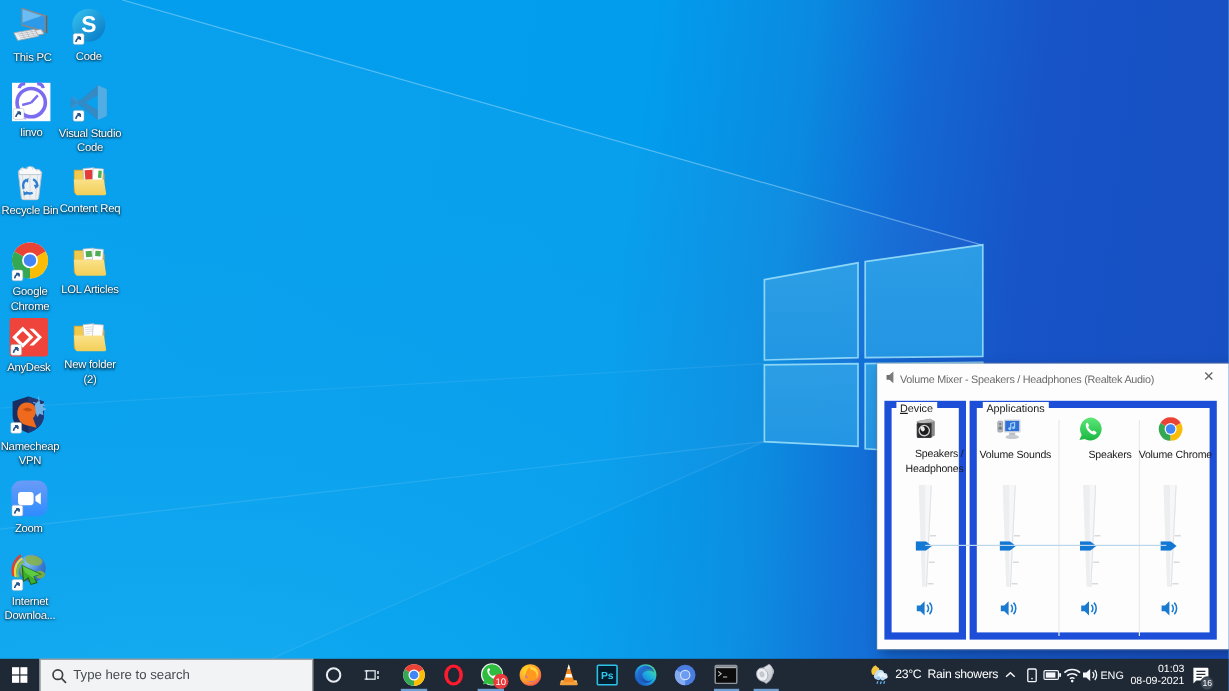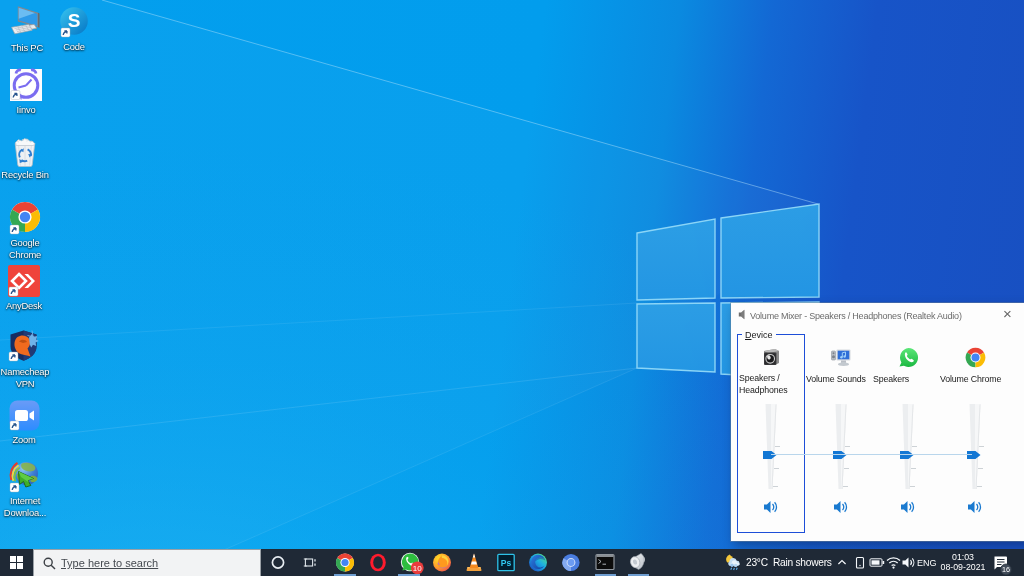--- a/index.html
+++ b/index.html
@@ -6,23 +6,23 @@
   html,body { width:1024px; height:576px; overflow:hidden; font-family:"Liberation Sans", sans-serif; }
   #scr { position:relative; width:1024px; height:576px; overflow:hidden; background:#0d87d6; }
   #wall { position:absolute; left:0; top:0; }
   .di { position:absolute; width:66px; text-align:center; }
   .di svg { display:block; margin:0 auto; }
   .dl { color:#fff; font-size:9.4px; letter-spacing:-0.2px; line-height:12px; text-shadow:0 1px 2px rgba(0,0,0,.85), 0 0 2px rgba(0,0,0,.6); margin-top:2px; white-space:nowrap; }
   
   #vm { position:absolute; left:731px; top:303px; width:300px; height:238px; background:#fdfdfd; box-shadow:0 0 0 1px rgba(110,130,150,.45), 3px 4px 10px rgba(0,10,40,.35); }
   #vm .title { position:absolute; left:19px; top:7.5px; font-size:9px; letter-spacing:-0.22px; color:#6b6b6b; white-space:nowrap; }
   #vm .close { position:absolute; left:272px; top:2px; font-size:15px; color:#666; }
-  .gb { position:absolute; border:1px solid #1d4ed8; }
+  .gb { position:absolute; border:6px solid #1d4ed8; }
   .gl { position:absolute; top:-5.5px; background:#fdfdfd; font-size:9px; color:#1a1a1a; padding:0 3px; }
-  .colname { position:absolute; font-size:8.8px; letter-spacing:-0.15px; color:#1a1a1a; text-align:left; line-height:11.5px; white-space:nowrap; }
+  .colname { position:absolute; font-size:8.8px; letter-spacing:-0.15px; color:#1a1a1a; text-align:right; line-height:11.5px; white-space:nowrap; }
   .vsep { position:absolute; width:1px; background:#e9e9e9; }
   .track { position:absolute; }
   .thumb { position:absolute; }
   .hline { position:absolute; height:1px; background:#b9d6ec; }
   
   #tb { position:absolute; left:0; top:549px; width:1024px; height:27px; background:#1f2936; }
   .tic { position:absolute; top:0; height:27px; display:flex; align-items:center; justify-content:center; }
   .ul { position:absolute; top:25px; height:2px; background:#6f9ed1; }
   .trytxt { color:#ffffff; font-size:11px; }
 </style>
@@ -116,62 +116,116 @@
     <rect x="1" y="1" width="32" height="32" fill="#fdfdfe"></rect>
     <path d="M7 5.5 a4 4 0 0 1 5-3.5 M27 5.5 a4 4 0 0 0-5-3.5" stroke="#7a6cf0" stroke-width="2.8" fill="none"></path>
     <circle cx="17" cy="17.5" r="11.8" fill="none" stroke="#7a6cf0" stroke-width="3"></circle>
     <circle cx="17" cy="17.5" r="9" fill="#fff"></circle>
     <path d="M17 17.5 L22.5 11.5 M17 17.5 L9.5 19.5" stroke="#7a6cf0" stroke-width="2" fill="none"></path>
     <path d="M6 26 a12 12 0 0 0 7 5" stroke="#9488f4" stroke-width="1.6" fill="none" opacity="0.7"></path>
     <use href="#sc" x="2" y="22.5"></use>
   </svg>
   <div class="dl">Iinvo</div>
 </div>
+<div class="di" style="left:42px;top:69px">
+  <svg width="34" height="34" viewBox="0 0 34 34">
+    <path fill-rule="evenodd" d="M23.5 2 L31 5.3 V27.7 L23.5 31 L8.6 17.6 L3.5 21.7 L1 20.4 V12.6 L3.5 11.3 L8.6 15.4 Z M23.5 10.4 L13 16.5 L23.5 22.6 Z" fill="#3095d6"></path>
+    <path d="M23.5 2 L31 5.3 V27.7 L23.5 31 Z" fill="#57b1e6" opacity="0.85"></path>
+    <path d="M1 20.4 L23.5 2 L23.5 10.4 L13 16.5 L23.5 22.6 L23.5 31 L1 12.6 Z" fill="#3a7aa8" opacity="0.38"></path>
+    <use href="#sc" x="3" y="23"></use>
+  </svg>
+  <div class="dl">Visual Studio<br>Code</div>
+</div>
 <div class="di" style="left:-8px;top:137px">
   <svg width="32" height="30" viewBox="0 0 32 30">
     <path d="M6.2 6.5 L8.8 28 a2 2 0 0 0 2 1.6 h10.4 a2 2 0 0 0 2-1.6 L25.8 6.5 Z" fill="#eef1f4" stroke="#b5bfc7" stroke-width="0.8"></path>
     <path d="M9.5 7 l1.8 21.5 M22.5 7 l-1.8 21.5 M16 7 v21.8" stroke="#d3d9df" stroke-width="0.8"></path>
     <path d="M6.5 5.5 l2.8-2.8 3.6 1.2 2.2-2.2 3.4.6 2.2 1.8 3.2.4 1.8 2.2 -1.2 1.8 H7.2 Z" fill="#f7f9fa" stroke="#bfc8cf" stroke-width="0.8"></path>
     <path d="M8 3.8 l2 1.4 M13 2 l1.4 1.8 M18.5 2.5 l-.6 2 M22.8 4 l-1.6 1.4" stroke="#ccd3d9" stroke-width="0.7"></path>
     <g transform="translate(16,17.8)" stroke="#2f7fd0" fill="none" stroke-width="2">
       <path d="M-5.2 2.6 A6 6 0 0 1 -2.8 -5.2"></path>
       <path d="M2.6 -5.4 A6 6 0 0 1 5.8 1.2"></path>
       <path d="M2.2 5.8 A6 6 0 0 1 -3.6 5.4"></path>
     </g>
     <g transform="translate(16,17.8)" fill="#2f7fd0" stroke="none">
       <polygon points="-1.2,-6.6 -4.4,-4.2 -1.6,-2.6"></polygon>
       <polygon points="7.4,-0.6 4.6,2.8 3.2,-0.8"></polygon>
       <polygon points="-5.6,4.2 -1.6,6.9 -5.2,8.2"></polygon>
     </g>
   </svg>
   <div class="dl">Recycle Bin</div>
 </div>
+<div class="di" style="left:42px;top:136px">
+  <svg width="30" height="30" viewBox="0 0 30 30">
+    <use href="#fold"></use>
+    <g transform="rotate(-5 16 14)">
+          <rect x="10" y="4" width="9" height="12" fill="#fff" stroke="#b9bec5" stroke-width="0.6"></rect>
+          <rect x="11.2" y="5.5" width="6.5" height="8" fill="#e23b3b"></rect>
+        </g>
+    <g transform="rotate(4 21 14)">
+          <rect x="17" y="4.5" width="8.5" height="11.5" fill="#fff" stroke="#b9bec5" stroke-width="0.6"></rect>
+          <rect x="21.5" y="6" width="2.8" height="6" fill="#4fae52"></rect>
+        </g>
+    <path d="M1.5 13.5 L26.5 13.5 L28.5 25.5 a1.4 1.4 0 0 1-1.4 1.2 H4.4 a1.6 1.6 0 0 1-1.6-1.4 Z" fill="url(#foldfr)"></path>
+  </svg>
+  <div class="dl">Content Req</div>
+</div>
 <div class="di" style="left:-8px;top:201px">
   <svg width="34" height="34" viewBox="0 0 34 34">
     <g transform="translate(17,16)">
       <circle cx="0" cy="0" r="15" fill="#fff"></circle>
       <path d="M0 0 L-13 -7.5 A15 15 0 0 1 13 -7.5 Z" fill="#ea4335"></path>
       <path d="M0 0 L-13 -7.5 A15 15 0 0 0 0 15 Z" fill="#34a853"></path>
       <path d="M0 0 L0 15 A15 15 0 0 0 13 -7.5 Z" fill="#fbbc05"></path>
       <circle cx="0" cy="0" r="6.6" fill="#fff"></circle>
       <circle cx="0" cy="0" r="5.2" fill="#4285f4"></circle>
     </g>
     <use href="#sc" x="2" y="24"></use>
   </svg>
   <div class="dl">Google<br>Chrome</div>
 </div>
+<div class="di" style="left:42px;top:203px">
+  <svg width="30" height="30" viewBox="0 0 30 30">
+    <use href="#fold"></use>
+    <g transform="rotate(-5 16 14)">
+          <rect x="10" y="4" width="9" height="12" fill="#fff" stroke="#b9bec5" stroke-width="0.6"></rect>
+          <rect x="12" y="6" width="5" height="5" fill="#4fae52"></rect>
+          <path d="M11.5 13 h6 M11.5 14.8 h6" stroke="#c9cdd2" stroke-width="0.7"></path>
+        </g>
+    <g transform="rotate(4 21 14)">
+          <rect x="17" y="4.5" width="8.5" height="11.5" fill="#fff" stroke="#b9bec5" stroke-width="0.6"></rect>
+          <rect x="19" y="6" width="4.5" height="4.5" fill="#4fae52"></rect>
+        </g>
+    <path d="M1.5 13.5 L26.5 13.5 L28.5 25.5 a1.4 1.4 0 0 1-1.4 1.2 H4.4 a1.6 1.6 0 0 1-1.6-1.4 Z" fill="url(#foldfr)"></path>
+  </svg>
+  <div class="dl">LOL Articles</div>
+</div>
 <div class="di" style="left:-9px;top:264px">
   <svg width="34" height="34" viewBox="0 0 34 34">
     <rect x="1" y="1" width="32" height="32" rx="2" fill="#ef443b"></rect>
     <path d="M12 10 L19 17 L12 24 L5 17 Z" fill="none" stroke="#fff" stroke-width="2.6"></path>
     <path d="M17.5 10 L24.5 17 L17.5 24 L21 24 L28 17 L21 10 Z" fill="#fff"></path>
     <path d="M17.5 10 L24.5 17 L17.5 24" fill="none" stroke="#fff" stroke-width="2.6" opacity="0"></path>
     <use href="#sc" x="2" y="23"></use>
   </svg>
   <div class="dl">AnyDesk</div>
+</div>
+<div class="di" style="left:42px;top:266px">
+  <svg width="30" height="30" viewBox="0 0 30 30">
+    <use href="#fold"></use>
+    <g transform="rotate(-5 16 14)">
+          <rect x="10" y="4" width="9" height="12" fill="#fff" stroke="#b9bec5" stroke-width="0.6"></rect>
+          <path d="M11.5 6.5 h6 M11.5 8.3 h6 M11.5 10.1 h6 M11.5 11.9 h4" stroke="#d2d6da" stroke-width="0.7"></path>
+        </g>
+    <g transform="rotate(4 21 14)">
+          <rect x="17" y="4.5" width="8.5" height="11.5" fill="#fff" stroke="#b9bec5" stroke-width="0.6"></rect>
+        </g>
+    <path d="M1.5 13.5 L26.5 13.5 L28.5 25.5 a1.4 1.4 0 0 1-1.4 1.2 H4.4 a1.6 1.6 0 0 1-1.6-1.4 Z" fill="url(#foldfr)"></path>
+  </svg>
+  <div class="dl">New folder<br>(2)</div>
 </div>
 <div class="di" style="left:-8px;top:328px">
   <svg width="36" height="36" viewBox="0 0 36 36">
     <path d="M16.5 2.5 L29.5 6.5 V18.5 C29.5 25.5 23.5 30.5 16.5 32.8 C9.5 30.5 3.5 25.5 3.5 18.5 V6.5 Z" fill="#182d62"></path>
     <path d="M16.5 2.5 L29.5 6.5 V18.5 C29.5 25.5 23.5 30.5 16.5 32.8 Z" fill="#213a75"></path>
     <path d="M10.5 9 C14 6.5 19 7 21.5 10 C24 13 23.5 17.5 20.5 20.5 L23.5 28.5 C17 26.5 11 27 8.5 21 C6.5 16.5 7.5 11.5 10.5 9 Z" fill="#f06a1e"></path>
     <path d="M12 13.5 C14.5 11 18.5 11.5 20 14 L16 15 Z" fill="#c14f10"></path>
     <path d="M22 9.5 l2.8-3.5 2 2.8 3.4-.8 -1.2 3.2 2.8 1.8 -3.2 1.6 .6 3.4 -3.2-1.2 -1.8 2.8 -1.4-3.2 Z" fill="#6fb3ea"></path>
     <path d="M25 2.5 l1.5 9 M20.5 7.5 l9.5 2.5" stroke="#6fb3ea" stroke-width="0.9"></path>
     <use href="#sc" x="2" y="24"></use>
@@ -220,20 +274,25 @@
   <svg style="position:absolute;left:6.5px;top:6px" width="9" height="11" viewBox="0 0 9 11">
     <path d="M0.8 3.6 h2.4 L6.4 0.8 v9.4 L3.2 7.4 H0.8 Z" fill="#6e6e6e"></path>
     <path d="M6.4 0.8 L3.2 3.6 v3.8 l3.2 2.8 Z" fill="#8a8a8a" opacity="0.5"></path>
   </svg>
   <div class="title">Volume Mixer - Speakers / Headphones (Realtek Audio)</div>
   <div class="close">×</div>
 
   <div class="gb" style="left:6px;top:31px;width:68px;height:199px">
     <div class="gl" style="left:4px"><span style="text-decoration:underline">D</span>evice</div>
   </div>
+  <div class="gb" style="left:77px;top:31px;width:206px;height:199px">
+    <div class="gl" style="left:5px">Applications</div>
+    <div class="vsep" style="left:68px;top:10px;height:180px"></div>
+    <div class="vsep" style="left:135px;top:10px;height:180px"></div>
+  </div>
 
   <svg style="position:absolute;left:29px;top:43px" width="22" height="22" viewBox="0 0 22 22">
     <polygon points="4,5 15,3 19,5 19,17 15,19 4,17" fill="#8a8a8a"></polygon>
     <polygon points="4,5 15,3 19,5 8,7" fill="#b9b9b9"></polygon>
     <rect x="4" y="6.6" width="12.4" height="12.4" rx="1" fill="#3c3c3e"></rect>
     <rect x="4.8" y="7.4" width="10.8" height="10.8" rx="1" fill="#2b2b2d"></rect>
     <circle cx="10.2" cy="12.8" r="4.3" fill="#1b1b1d" stroke="#cfcfcf" stroke-width="1.1"></circle>
     <ellipse cx="8.9" cy="11.4" rx="1.7" ry="2.1" fill="#e8e8e8" transform="rotate(-30 8.9 11.4)"></ellipse>
   </svg>
   <div class="colname" style="left:8px;top:70px;width:64px">Speakers /<br>Headphones</div>
@@ -359,21 +418,21 @@
         <rect x="7" y="0" width="6" height="6" fill="#fff"></rect>
     <rect x="0" y="7" width="6" height="6" fill="#fff"></rect>
         <rect x="7" y="7" width="6" height="6" fill="#fff"></rect>
   </svg>
 
   <div style="position:absolute;left:33px;top:0;width:228px;height:27px;background:#f2f3f4;border:1px solid #9aa0a6;border-bottom:none;">
     <svg style="position:absolute;left:9px;top:7px" width="13" height="13" viewBox="0 0 13 13">
       <circle cx="5.2" cy="5.2" r="4" fill="none" stroke="#3b3f44" stroke-width="1.4"></circle>
       <line x1="8.2" y1="8.2" x2="12" y2="12" stroke="#3b3f44" stroke-width="1.4"></line>
     </svg>
-    <div style="position:absolute;left:27px;top:7px;font-size:11px;color:#454a50;text-decoration:underline;">Type here to search</div>
+    <div style="position:absolute;left:27px;top:7px;font-size:11px;color:#454a50;">Type here to search</div>
   </div>
 
   <svg class="tic" style="left:270px" width="16" height="27" viewBox="0 0 16 27">
     <circle cx="8" cy="13.5" r="5.6" fill="none" stroke="#e8edf2" stroke-width="1.7"></circle>
   </svg>
 
   <svg class="tic" style="left:303px" width="16" height="27" viewBox="0 0 16 27">
     <rect x="2.4" y="10" width="7.2" height="7" fill="none" stroke="#dfe5ea" stroke-width="1.1"></rect>
     <path d="M0.8 10 h3 M0.8 17 h3" stroke="#dfe5ea" stroke-width="1.1"></path>
     <path d="M12 10.2 v2.4 M12 14.4 v2.4" stroke="#dfe5ea" stroke-width="1.3"></path>
@@ -515,21 +574,21 @@
     <path d="M6.6 16.5 a3.2 3.2 0 0 1 3.8 0" fill="none" stroke="#f4f7fa" stroke-width="1.3"></path>
     <circle cx="8.5" cy="18.6" r="1.1" fill="#f4f7fa"></circle>
   </svg>
 
   <svg class="tic" style="left:900px" width="17" height="27" viewBox="0 0 17 27">
     <path d="M2.5 11.5 h2.8 l3.2-3 v10 l-3.2-3 H2.5 Z" fill="#f4f7fa"></path>
     <path d="M10.5 11 a3.8 3.8 0 0 1 0 5" fill="none" stroke="#f4f7fa" stroke-width="1.1"></path>
     <path d="M12.3 9.3 a6.4 6.4 0 0 1 0 8.4" fill="none" stroke="#f4f7fa" stroke-width="1.1"></path>
   </svg>
   <div class="tic trytxt" style="left:917px;font-size:9px">ENG</div>
-  <div style="position:absolute;left:939px;top:3px;width:48px;height:22px;color:#fff;font-size:8.8px;text-align:center;line-height:10px;">01:03<br>08-09-2021</div>
+  <div style="position:absolute;left:939px;top:3px;width:48px;height:22px;color:#fff;font-size:8.8px;text-align:right;line-height:10px;">01:03<br>08-09-2021</div>
 
   <svg class="tic" style="left:991px" width="28" height="27" viewBox="0 0 28 27">
     <path d="M3.5 7.5 h11.5 a1 1 0 0 1 1 1 v9.5 h-10 l-2.5 2.5 v-2.5 h-0 Z" fill="#fff"></path>
     <path d="M6 10.5 h7.5 M6 13 h7.5 M6 15.5 h4.5" stroke="#252f3a" stroke-width="1.1"></path>
     <circle cx="15" cy="20.5" r="5.5" fill="#414b59" stroke="#252f3a" stroke-width="0.8"></circle>
     <text x="15" y="23" font-size="7.2" fill="#fff" text-anchor="middle" font-family="Liberation Sans">16</text>
   </svg>
 </div>
 </div>
 

